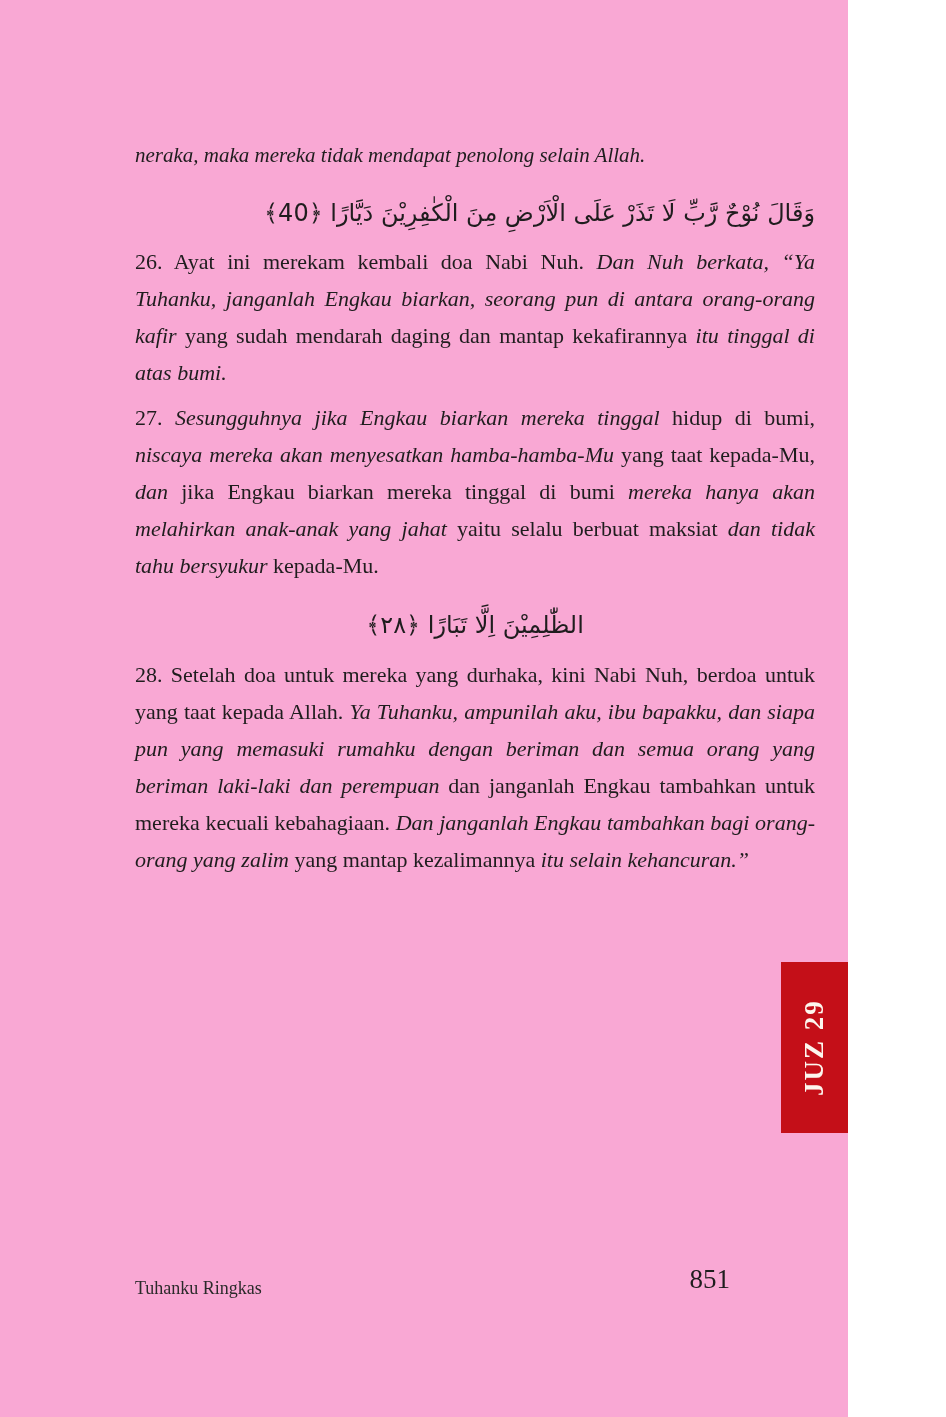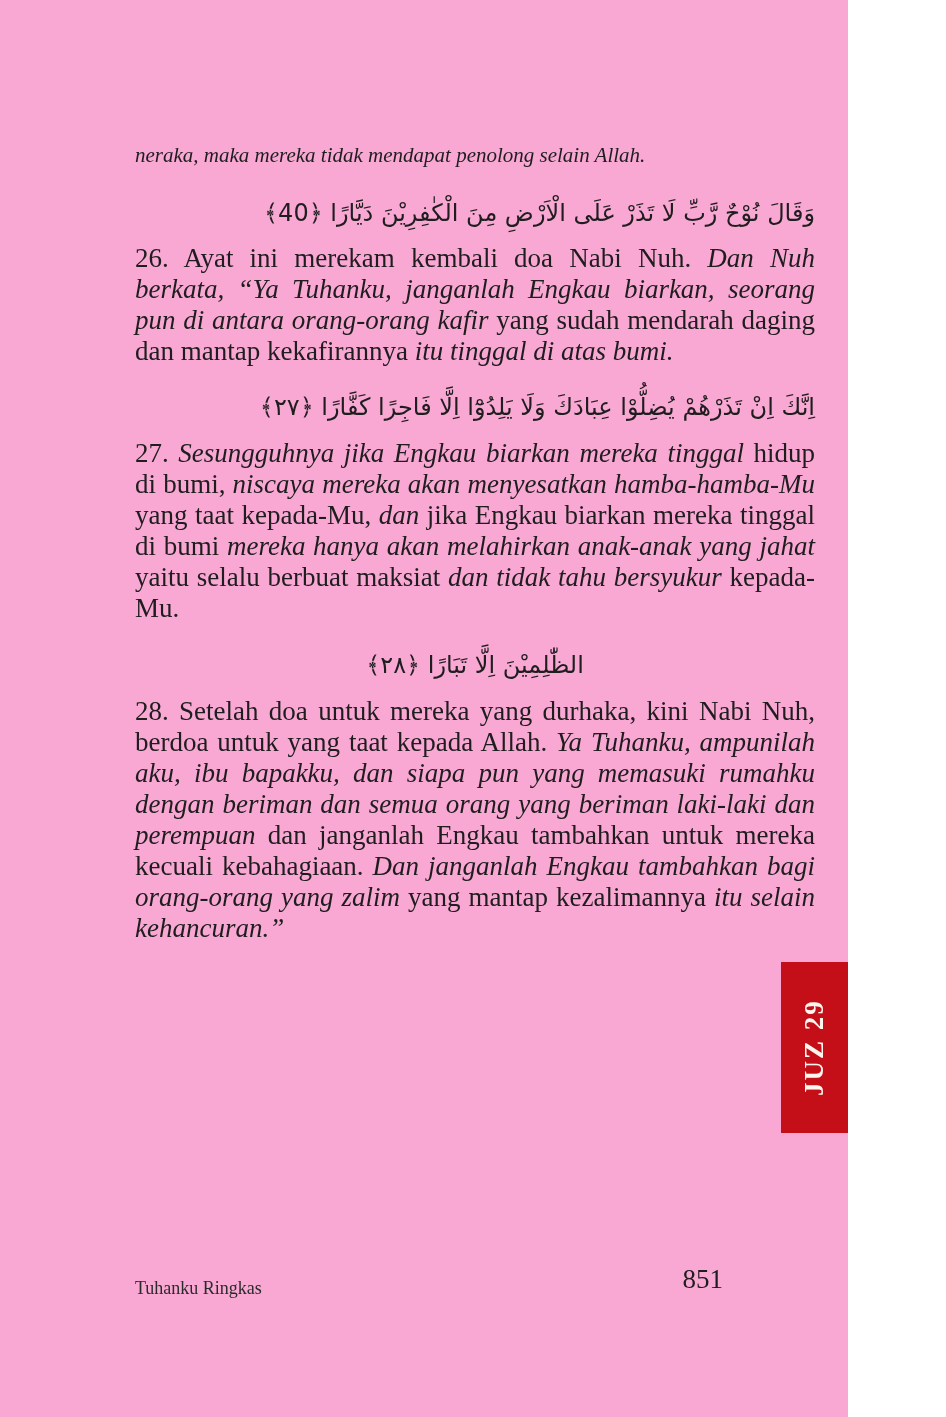--- a/index.html
+++ b/index.html
@@ -22,22 +22,22 @@
     top: 0;
     width: 680px;
   }
   .lead {
     margin-top: 141px;
     font-size: 21px;
     line-height: 28px;
     font-style: italic;
   }
   .para {
-    font-size: 27px;
-    line-height: 31px;
+    font-size: 22px;
+    line-height: 37px;
     text-align: justify;
   }
   .para .it, .lead .it { font-style: italic; }
   .arabic {
     direction: rtl;
     font-family: "DejaVu Sans", sans-serif;
     font-size: 24px;
     line-height: 46px;
     text-align: right;
   }
@@ -71,44 +71,41 @@
   }
   .footer-left {
     position: absolute;
     left: 135px;
     top: 1278px;
     font-size: 18px;
     color: #2a2a2a;
   }
   .footer-right {
     position: absolute;
-    right: 125px;
+    right: 118px;
     top: 1264px;
     font-size: 27px;
     color: #1f1d1e;
   }
 </style>
 </head>
 <body>
 
 <div class="page">
 
   <div class="text-block">
 
     <div class="lead"><span class="it">neraka, maka mereka tidak mendapat penolong selain Allah.</span></div>
 
     <div class="arabic mt-lead-to-v26">
       <div class="aline">وَقَالَ نُوْحٌ رَّبِّ لَا تَذَرْ عَلَى الْاَرْضِ مِنَ الْكٰفِرِيْنَ دَيَّارًا ﴿40﴾</div>
     </div>
 
     <div class="para mt-v26-to-p26"><span>26. Ayat ini merekam kembali doa Nabi Nuh. </span><span class="it">Dan Nuh berkata, “Ya Tuhanku, janganlah Engkau biarkan, seorang pun di antara orang-orang kafir </span><span>yang sudah mendarah daging dan mantap kekafirannya </span><span class="it">itu tinggal di atas bumi.</span></div>
 
-    <div class="arabic mt-p26-to-v27">
-      <div class="aline">اِنَّكَ اِنْ تَذَرْهُمْ يُضِلُّوْا عِبَادَكَ وَلَا يَلِدُوْٓا اِلَّا فَاجِرًا كَفَّارًا ﴿٢٧﴾</div>
-    </div>
 
     <div class="para mt-v27-to-p27"><span>27. </span><span class="it">Sesungguhnya jika Engkau biarkan mereka tinggal </span><span>hidup di bumi, </span><span class="it">niscaya mereka akan menyesatkan hamba-hamba-Mu </span><span>yang taat kepada-Mu, </span><span class="it">dan </span><span>jika Engkau biarkan mereka tinggal di bumi </span><span class="it">mereka hanya akan melahirkan anak-anak yang jahat </span><span>yaitu selalu berbuat maksiat </span><span class="it">dan tidak tahu bersyukur </span><span>kepada-Mu.</span></div>
 
     <div class="arabic mt-p27-to-v28">
       <div class="aline centered">الظّٰلِمِيْنَ اِلَّا تَبَارًا ﴿٢٨﴾</div>
     </div>
 
     <div class="para mt-v28-to-p28"><span>28. Setelah doa untuk mereka yang durhaka, kini Nabi Nuh, berdoa untuk yang taat kepada Allah. </span><span class="it">Ya Tuhanku, ampunilah aku, ibu bapakku, dan siapa pun yang memasuki rumahku dengan beriman dan semua orang yang beriman laki-laki dan perempuan </span><span>dan janganlah Engkau tambahkan untuk mereka kecuali kebahagiaan. </span><span class="it">Dan janganlah Engkau tambahkan bagi orang-orang yang zalim </span><span>yang mantap kezalimannya </span><span class="it">itu selain kehancuran.”</span></div>
 
   </div>

